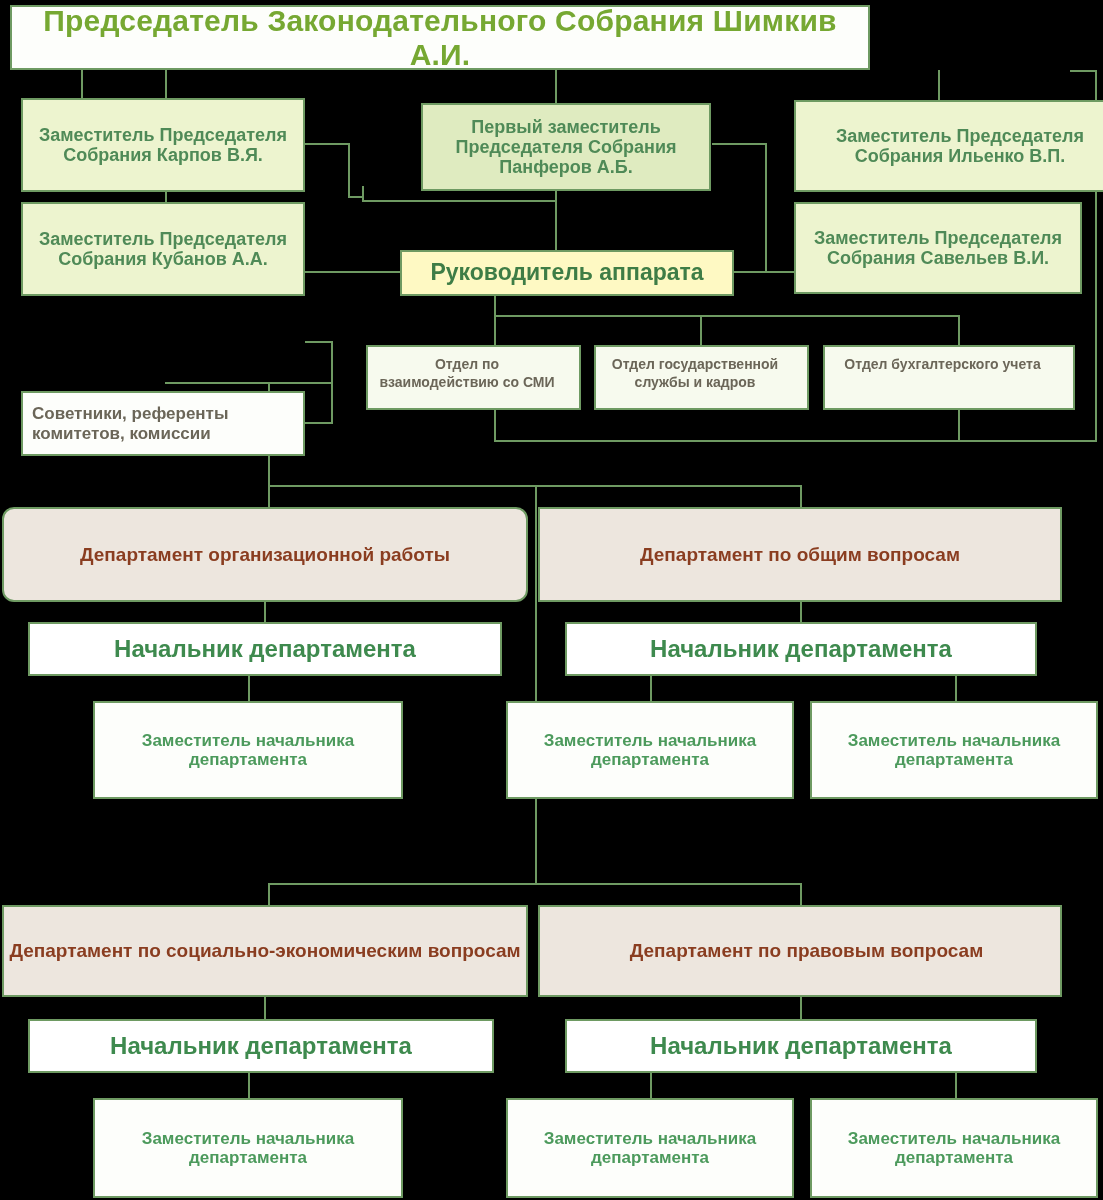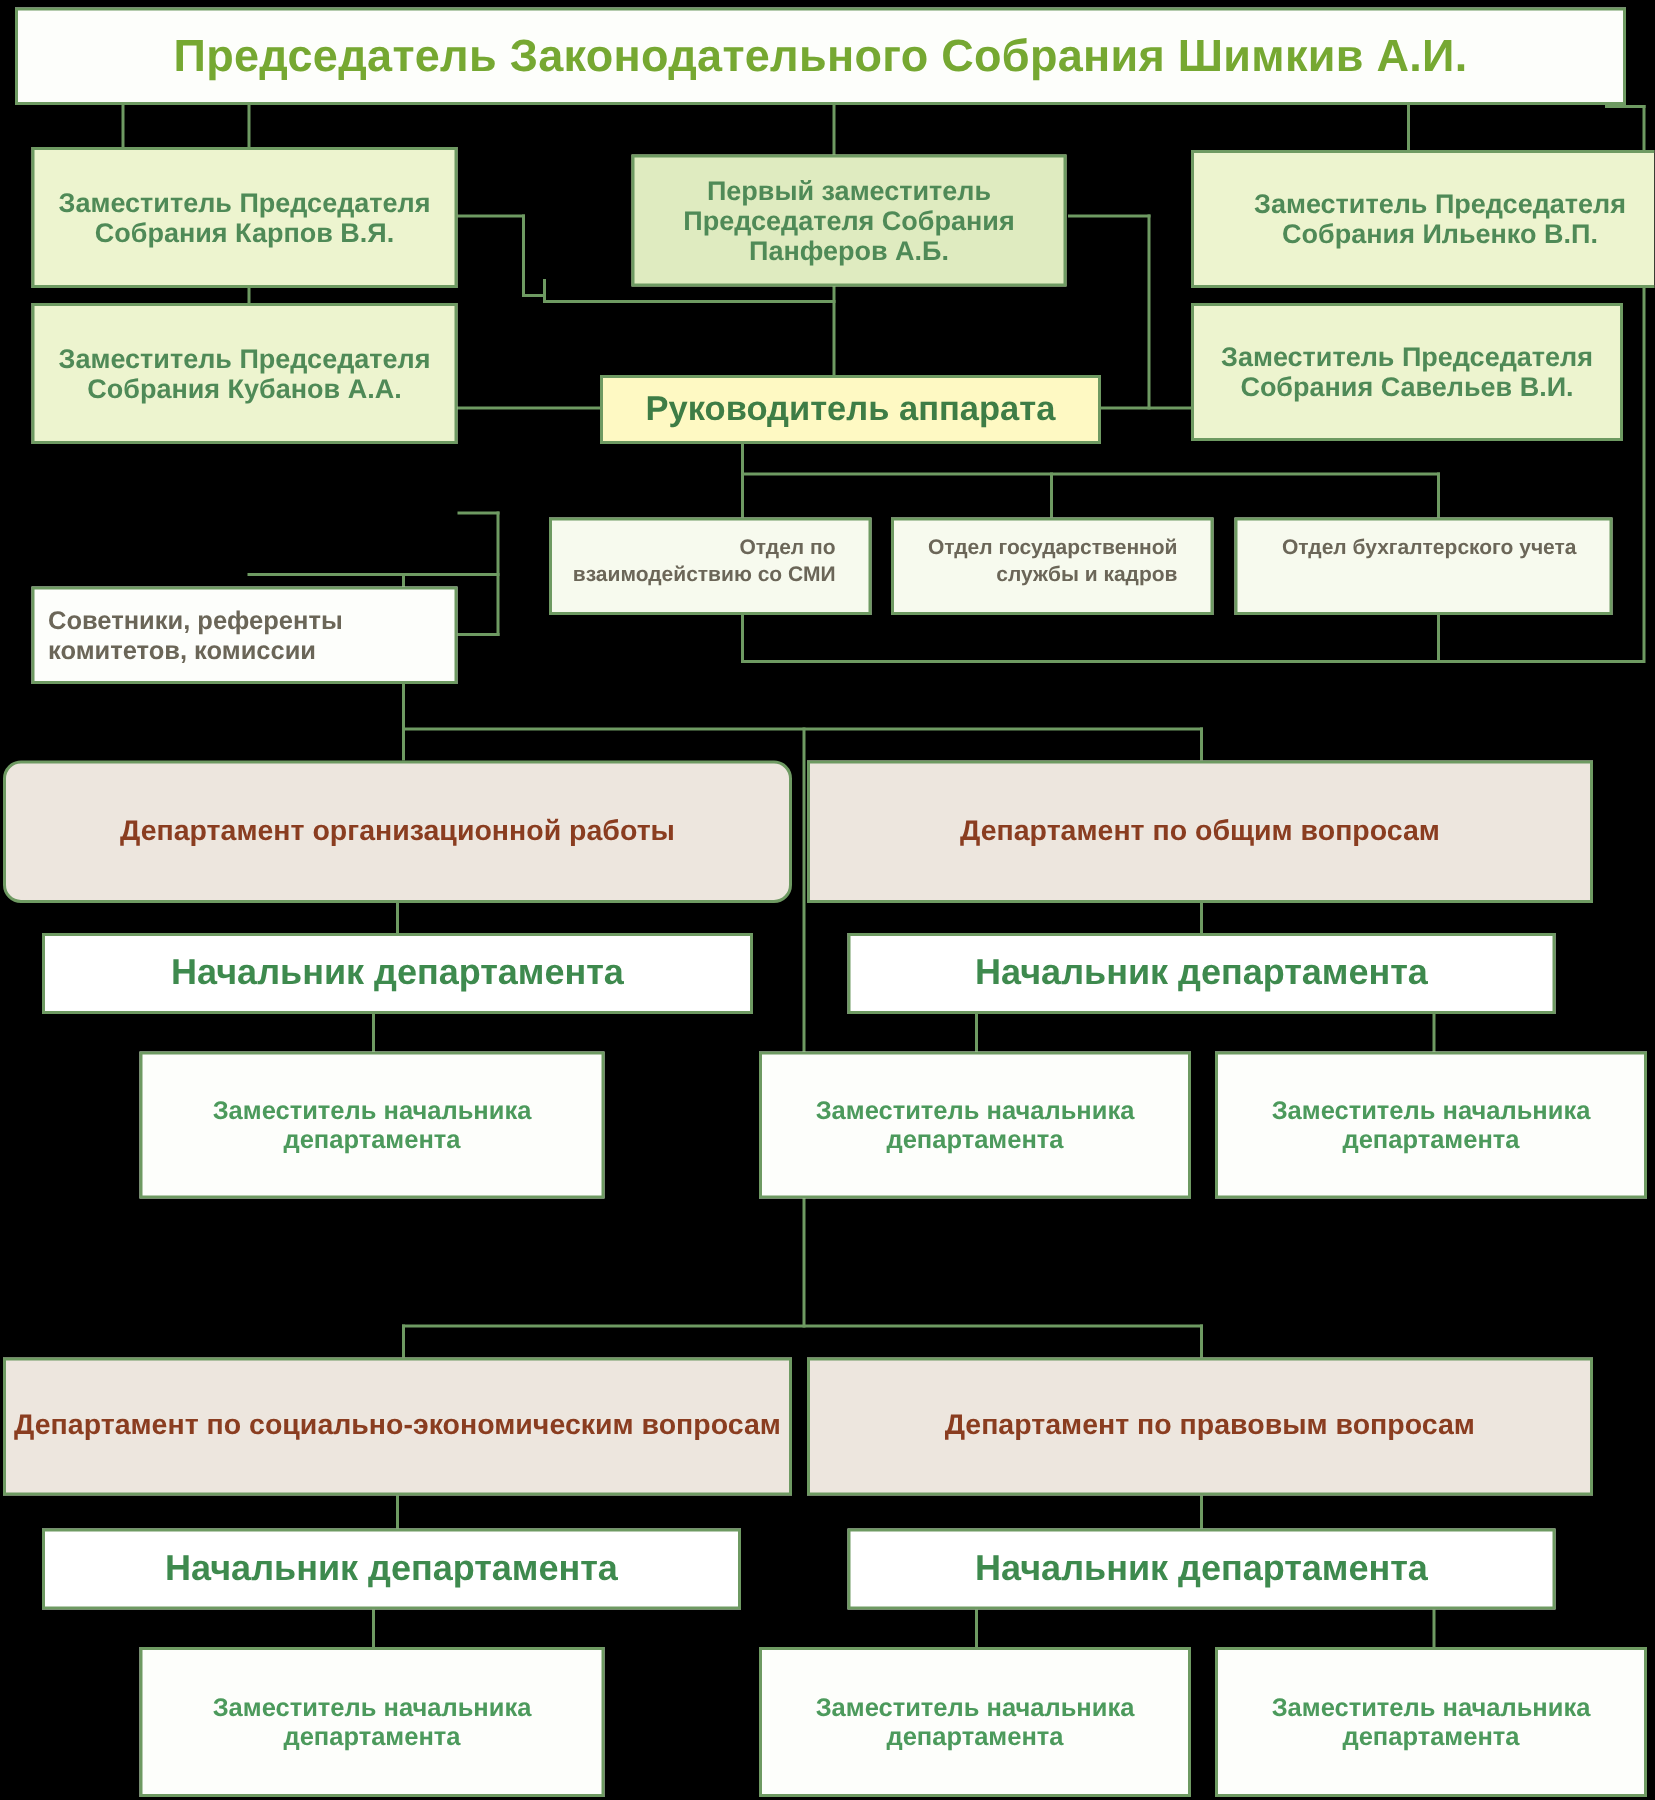--- a/index.html
+++ b/index.html
@@ -74,21 +74,21 @@
   
   .n-otdel {
     background: #F7FAEE;
     border: 2px solid #6E9A62;
     color: #6B6658;
     font-size: 14px;
     text-align: left;
     justify-content: flex-start;
     align-items: flex-start;
   }
-  .n-otdel .txt { text-align: right; padding: 9px 22px 0 9px; line-height: 1.25; }
+  .n-otdel .txt { text-align: center; padding: 9px 22px 0 9px; line-height: 1.25; }
 
   
   .n-dept {
     background: #EDE6DE;
     border: 2px solid #6E9A62;
     color: #8A3D20;
     font-size: 19px;
   }
 
   
@@ -169,21 +169,21 @@
   <div class="ln ln-h" style="left:268px; top:883px; width:534px;"></div>
   <div class="ln ln-v" style="left:268px; top:883px; height:22px;"></div>
   <div class="ln ln-v" style="left:800px; top:883px; height:22px;"></div>
 
   <div class="ln ln-v" style="left:264px; top:997px; height:22px;"></div>
   <div class="ln ln-v" style="left:248px; top:1073px; height:26px;"></div>
   <div class="ln ln-v" style="left:800px; top:997px; height:22px;"></div>
   <div class="ln ln-v" style="left:650px; top:1073px; height:26px;"></div>
   <div class="ln ln-v" style="left:955px; top:1073px; height:26px;"></div>
 
-  <div class="node n-title" style="left:10px; top:5px; width:1074px; height:65px;">
+  <div class="node n-title" style="left:10px; top:5px; width:860px; height:65px;">
     <span class="txt">Председатель Законодательного Собрания Шимкив А.И.</span>
   </div>
 
   <div class="node n-deputy" style="left:21px; top:98px; width:284px; height:94px;">
     <span class="txt">Заместитель Председателя Собрания Карпов В.Я.</span>
   </div>
 
   <div class="node n-deputy" style="left:21px; top:202px; width:284px; height:94px;">
     <span class="txt">Заместитель Председателя Собрания Кубанов А.А.</span>
   </div>

